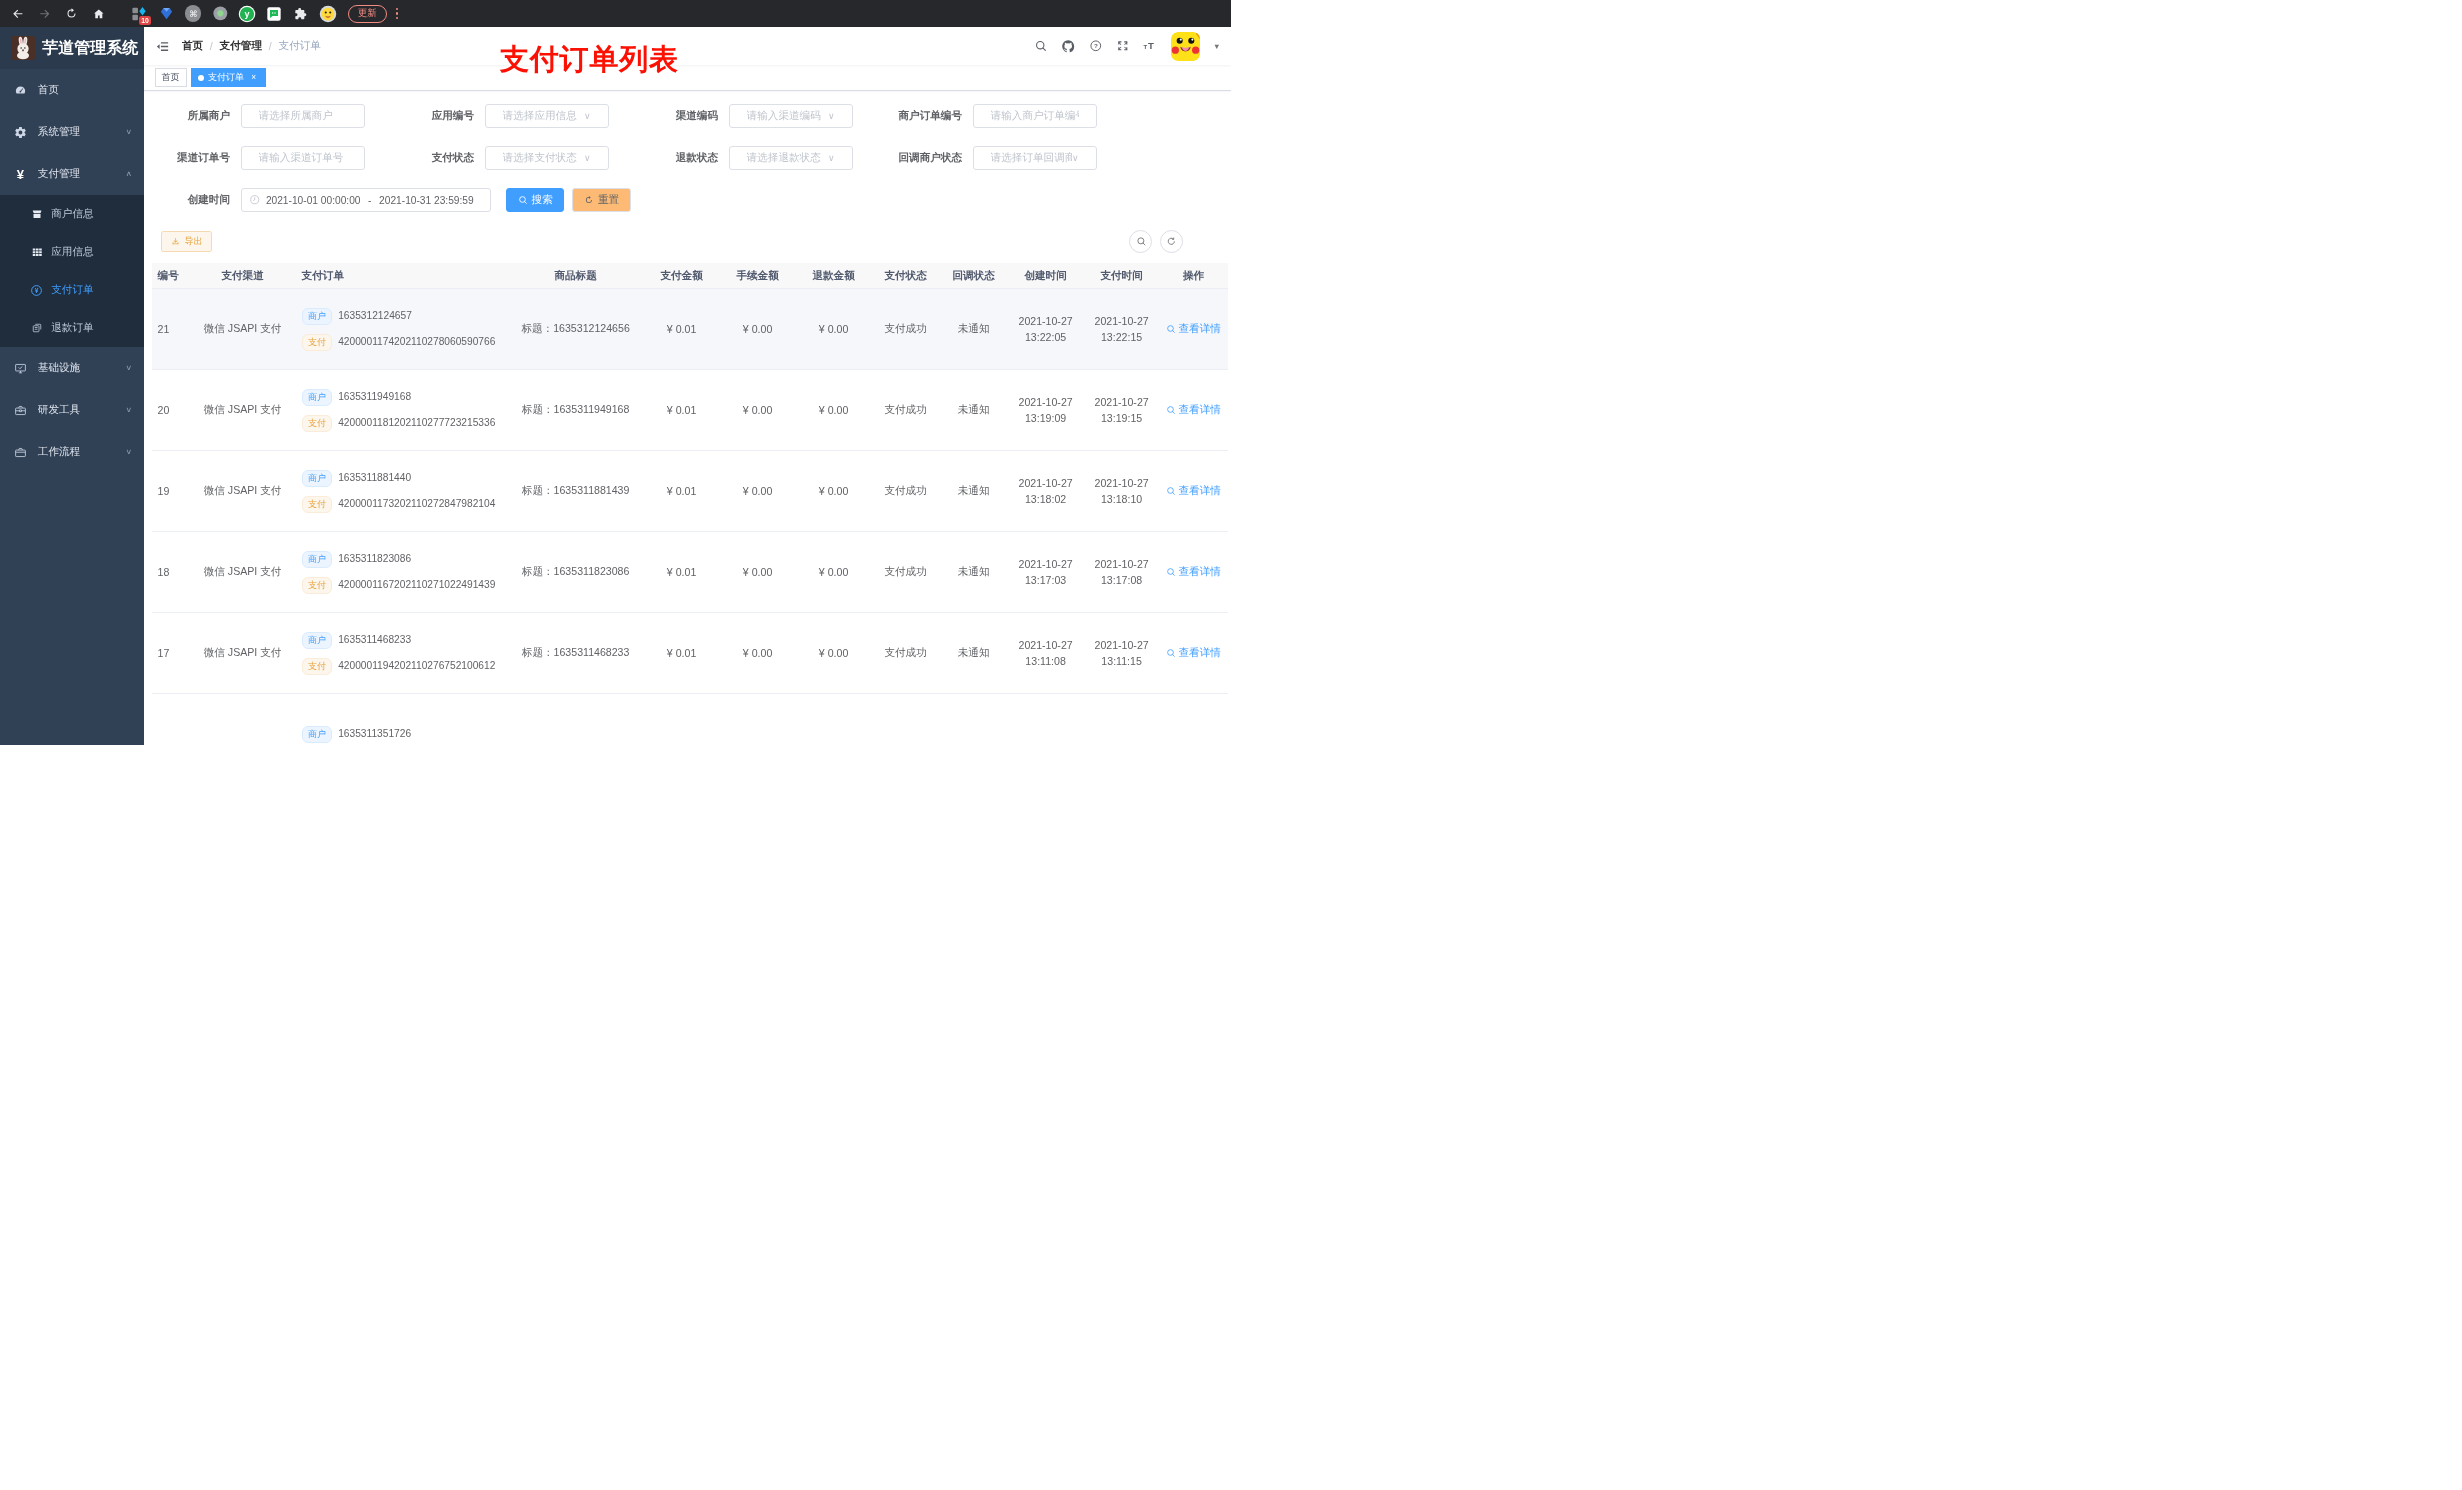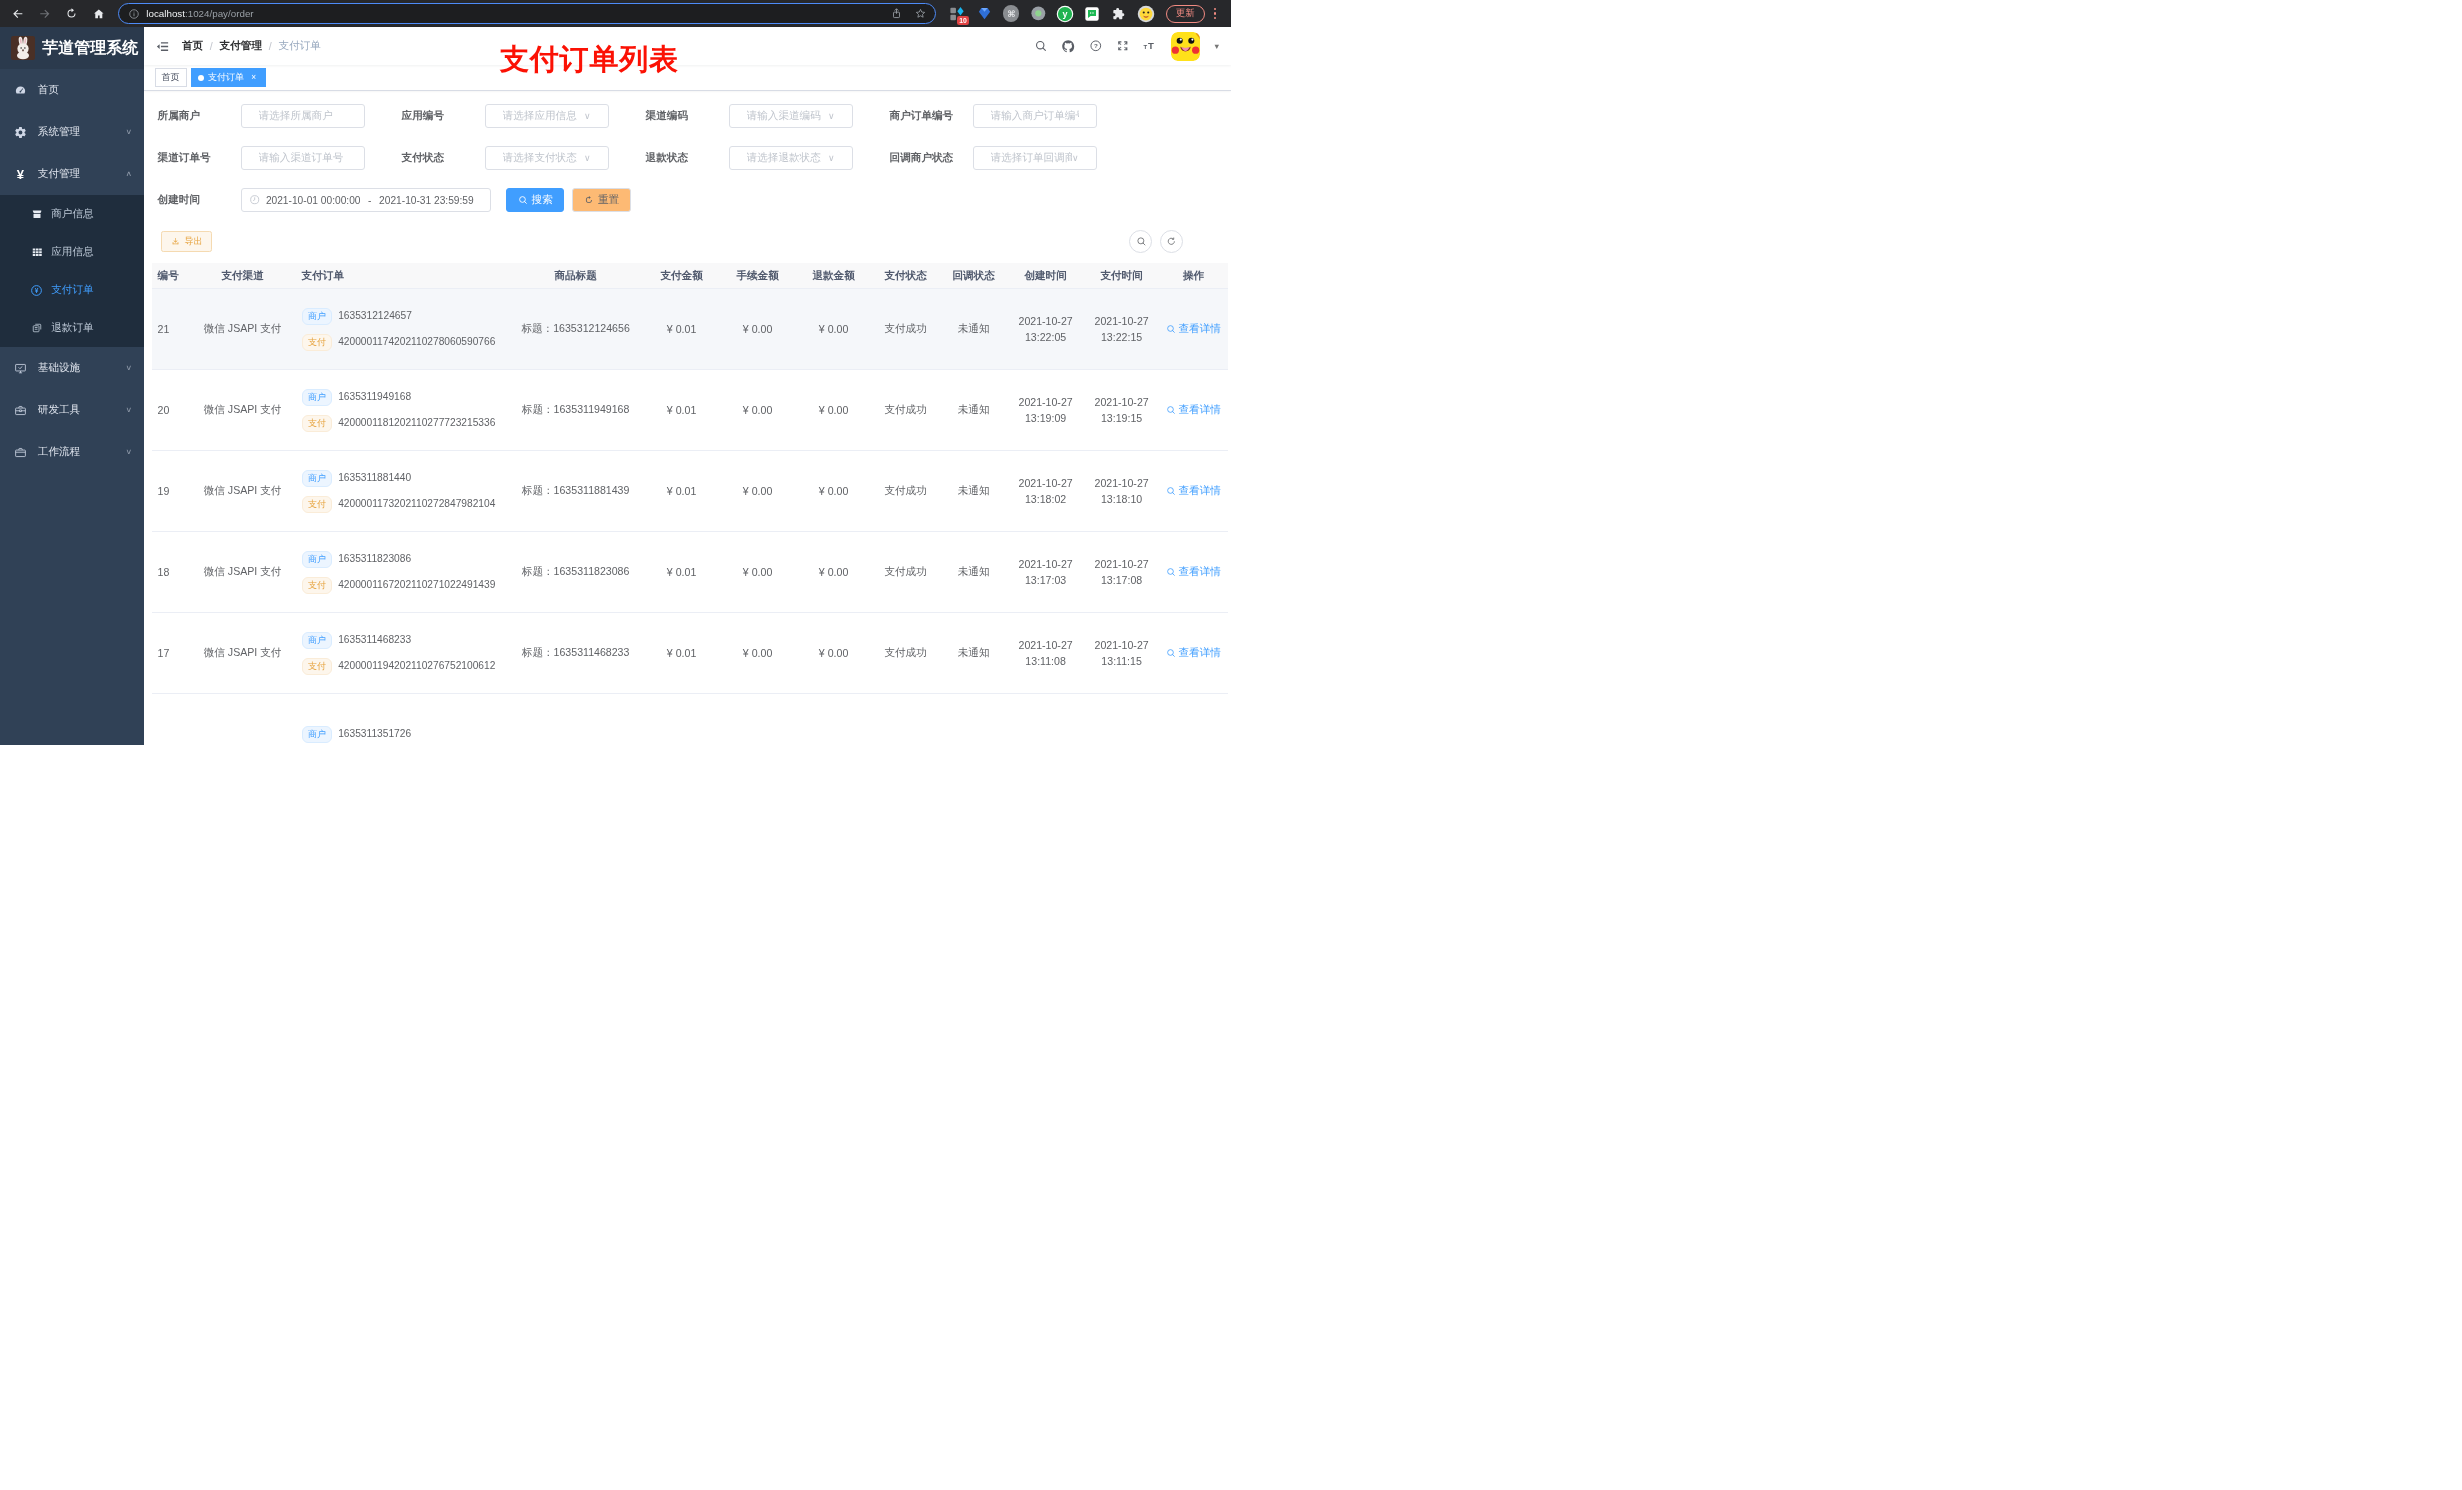--- a/index.html
+++ b/index.html
@@ -59,21 +59,21 @@
   .tag-item { height:19.7px; display:inline-flex; align-items:center; border:0.8px solid #d8dce5; background:#fff; color:#495060; font-size:9px; padding:0 6px; cursor:pointer; }
   .tag-item .tag-dot { width:6px; height:6px; border-radius:50%; background:#fff; margin-right:3.8px; display:none; }
   .tag-item.active { background:#409eff; border-color:#409eff; color:#fff; }
   .tag-item.active .tag-dot { display:inline-block; }
   .tag-close { margin-left:4.5px; font-size:8.3px; border-radius:50%; width:10.6px; line-height:10.6px; text-align:center; }
 
   
   .content { flex:1; overflow:hidden; padding-top:13px; }
   .filter-row { display:flex; align-items:center; padding-left:13.6px; margin-bottom:18px; }
   .filter-item { display:flex; align-items:center; width:244px; flex:none; }
-  .f-label { width:83px; text-align:left; padding-right:10.6px; font-size:10.6px; color:#606266; font-weight:600; flex:none; }
+  .f-label { width:83px; text-align:right; padding-right:10.6px; font-size:10.6px; color:#606266; font-weight:600; flex:none; }
   .f-control { width:124px; height:24px; border:0.8px solid #dcdfe6; border-radius:3px; background:#fff; display:flex; align-items:center; padding:0 17px; cursor:pointer; }
   .f-control .ph { flex:1; font-size:10.6px; color:#bfc4cc; white-space:nowrap; overflow:hidden; }
   .f-control .sel-chev { color:#c0c4cc; font-size:9px; flex:none; }
   .date-input { width:250px; height:24px; border:0.8px solid #dcdfe6; border-radius:3px; display:flex; align-items:center; padding:0 7.6px; font-size:10.2px; color:#606266; flex:none; }
   .date-input .clock { width:11.4px; height:11.4px; color:#c0c4cc; margin-right:5.3px; flex:none; }
   .date-input .dsep { margin:0 7.6px; color:#606266; }
   .btn { display:inline-flex; align-items:center; justify-content:center; gap:3.8px; height:24px; padding:0 10.6px; border-radius:3px; font-size:10.6px; cursor:pointer; border:0.8px solid #dcdfe6; background:#fdba74; color:#606266; }
   .btn.primary { background:#409eff; border-color:#409eff; color:#fff; margin-left:15px; }
   .btn.default { margin-left:7.6px; }
   .btn .bicon { width:10.6px; height:10.6px; display:flex; align-items:center; justify-content:center; }
@@ -122,41 +122,20 @@
     <svg width="13" height="13" viewBox="0 0 24 24">
         <path d="M12 4.6A7.4 7.4 0 1 0 19.4 12h-1.9A5.5 5.5 0 1 1 12 6.5V9.6l4.6-3.7L12 2.2z" fill="currentColor"></path>
       </svg>
   </span>
   <span class="navbtn">
     <svg width="13.6" height="13.6" viewBox="0 0 24 24">
         <path d="M12 4.2 3.6 11.4h2.2V20h4.7v-5.1h3v5.1h4.7v-8.6h2.2z" fill="currentColor"></path>
       </svg>
   </span>
 
-  <div class="omnibox">
-    <span class="oicon">
-      <svg width="12" height="12" viewBox="0 0 24 24">
-          <circle cx="12" cy="12" r="8.5" fill="none" stroke="currentColor" stroke-width="1.6"></circle>
-          <rect x="11.2" y="10.5" width="1.6" height="6" fill="currentColor"></rect>
-          <rect x="11.2" y="7.2" width="1.6" height="1.8" fill="currentColor"></rect>
-        </svg>
-    </span>
-    <span class="url"><b>localhost</b><span>:1024/pay/order</span></span>
-    <span class="oicon" style="margin-right:10.6px;">
-      <svg width="13" height="13" viewBox="0 0 24 24" fill="none" stroke="currentColor" stroke-width="1.6">
-          <rect x="6.5" y="9.5" width="11" height="10" rx="1.5"></rect>
-          <path d="M12 3.5v9M8.6 6.6 12 3.2l3.4 3.4"></path>
-        </svg>
-    </span>
-    <span class="oicon">
-      <svg width="13" height="13" viewBox="0 0 24 24">
-          <path d="m12 4.4 2.3 4.9 5.4.6-4 3.7 1.1 5.3L12 16.2l-4.8 2.7 1.1-5.3-4-3.7 5.4-.6z" fill="none" stroke="currentColor" stroke-width="1.5"></path>
-        </svg>
-    </span>
-  </div>
 
   <div class="ext-area">
     <span class="ext">
       <svg width="16.7" height="16.7" viewBox="0 0 24 24">
           <rect x="2" y="4" width="8" height="8" rx="1.5" fill="#8a8d91"></rect>
           <rect x="2" y="14" width="8" height="8" rx="1.5" fill="#8a8d91"></rect>
           <path d="M16.5 3 21 9l-4.5 6L12 9z" fill="#18b6f0"></path>
         </svg>
       <span class="badge">10</span>
     </span>

